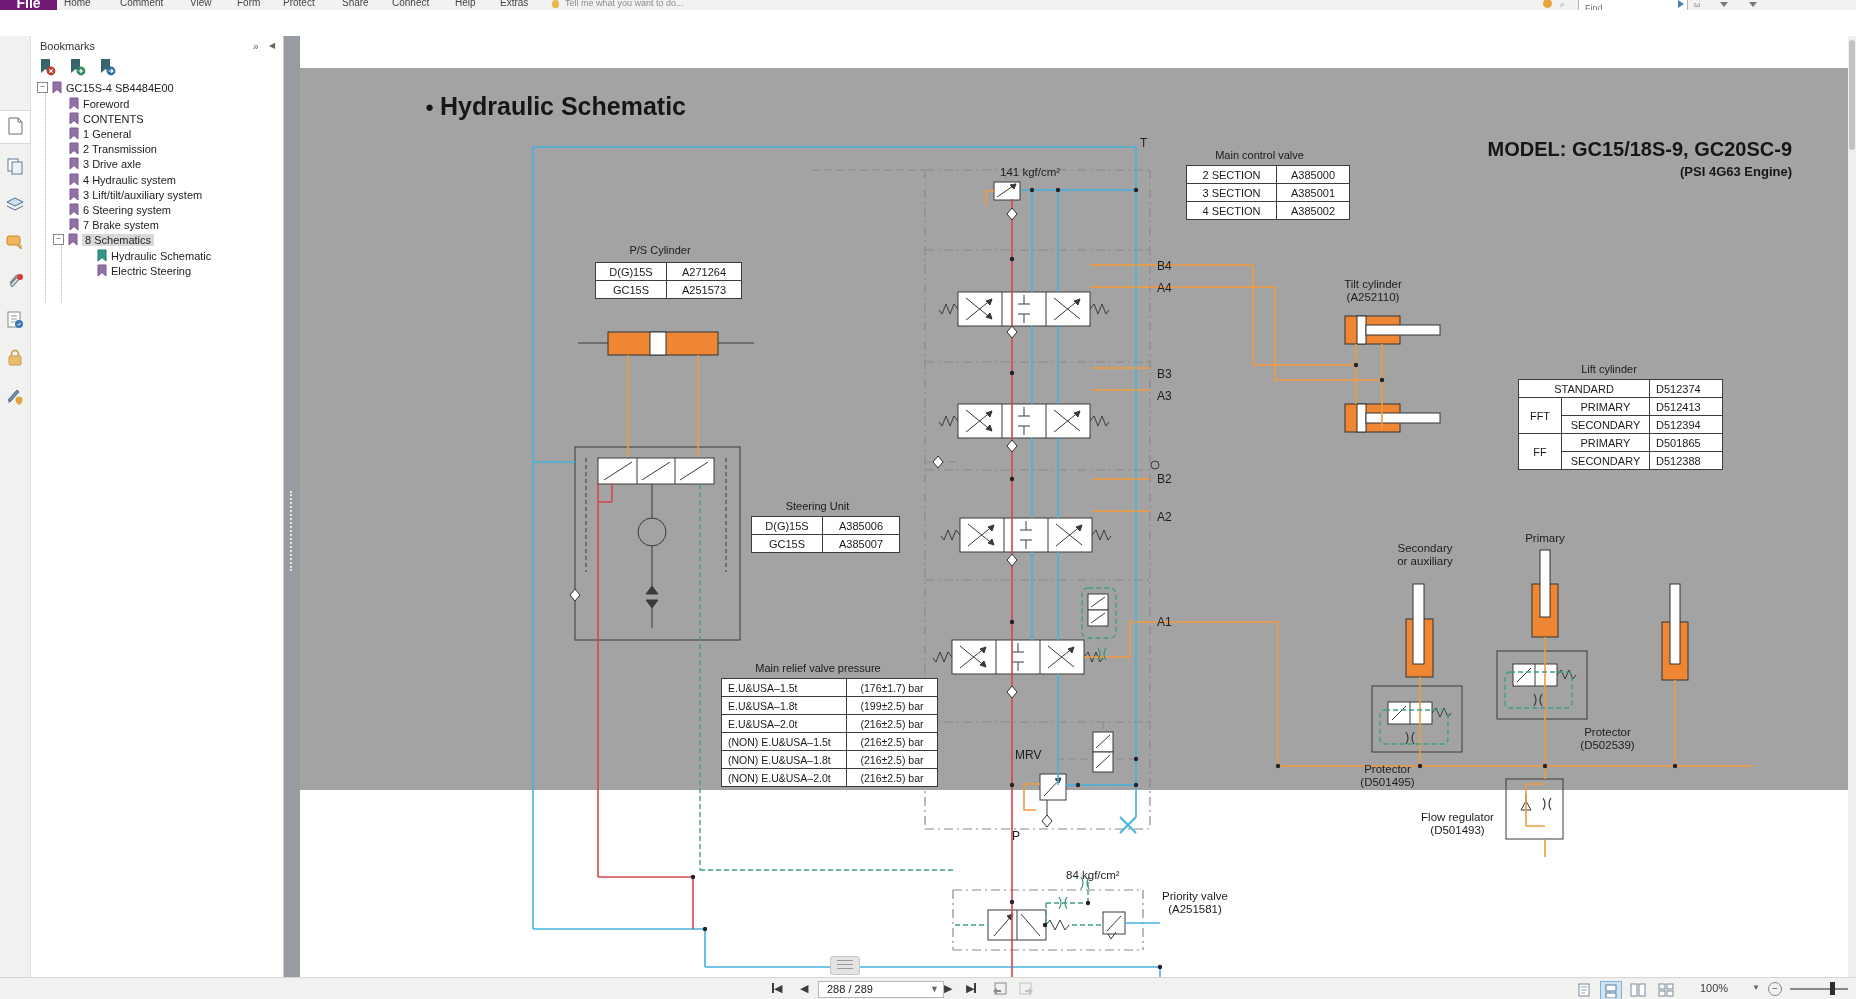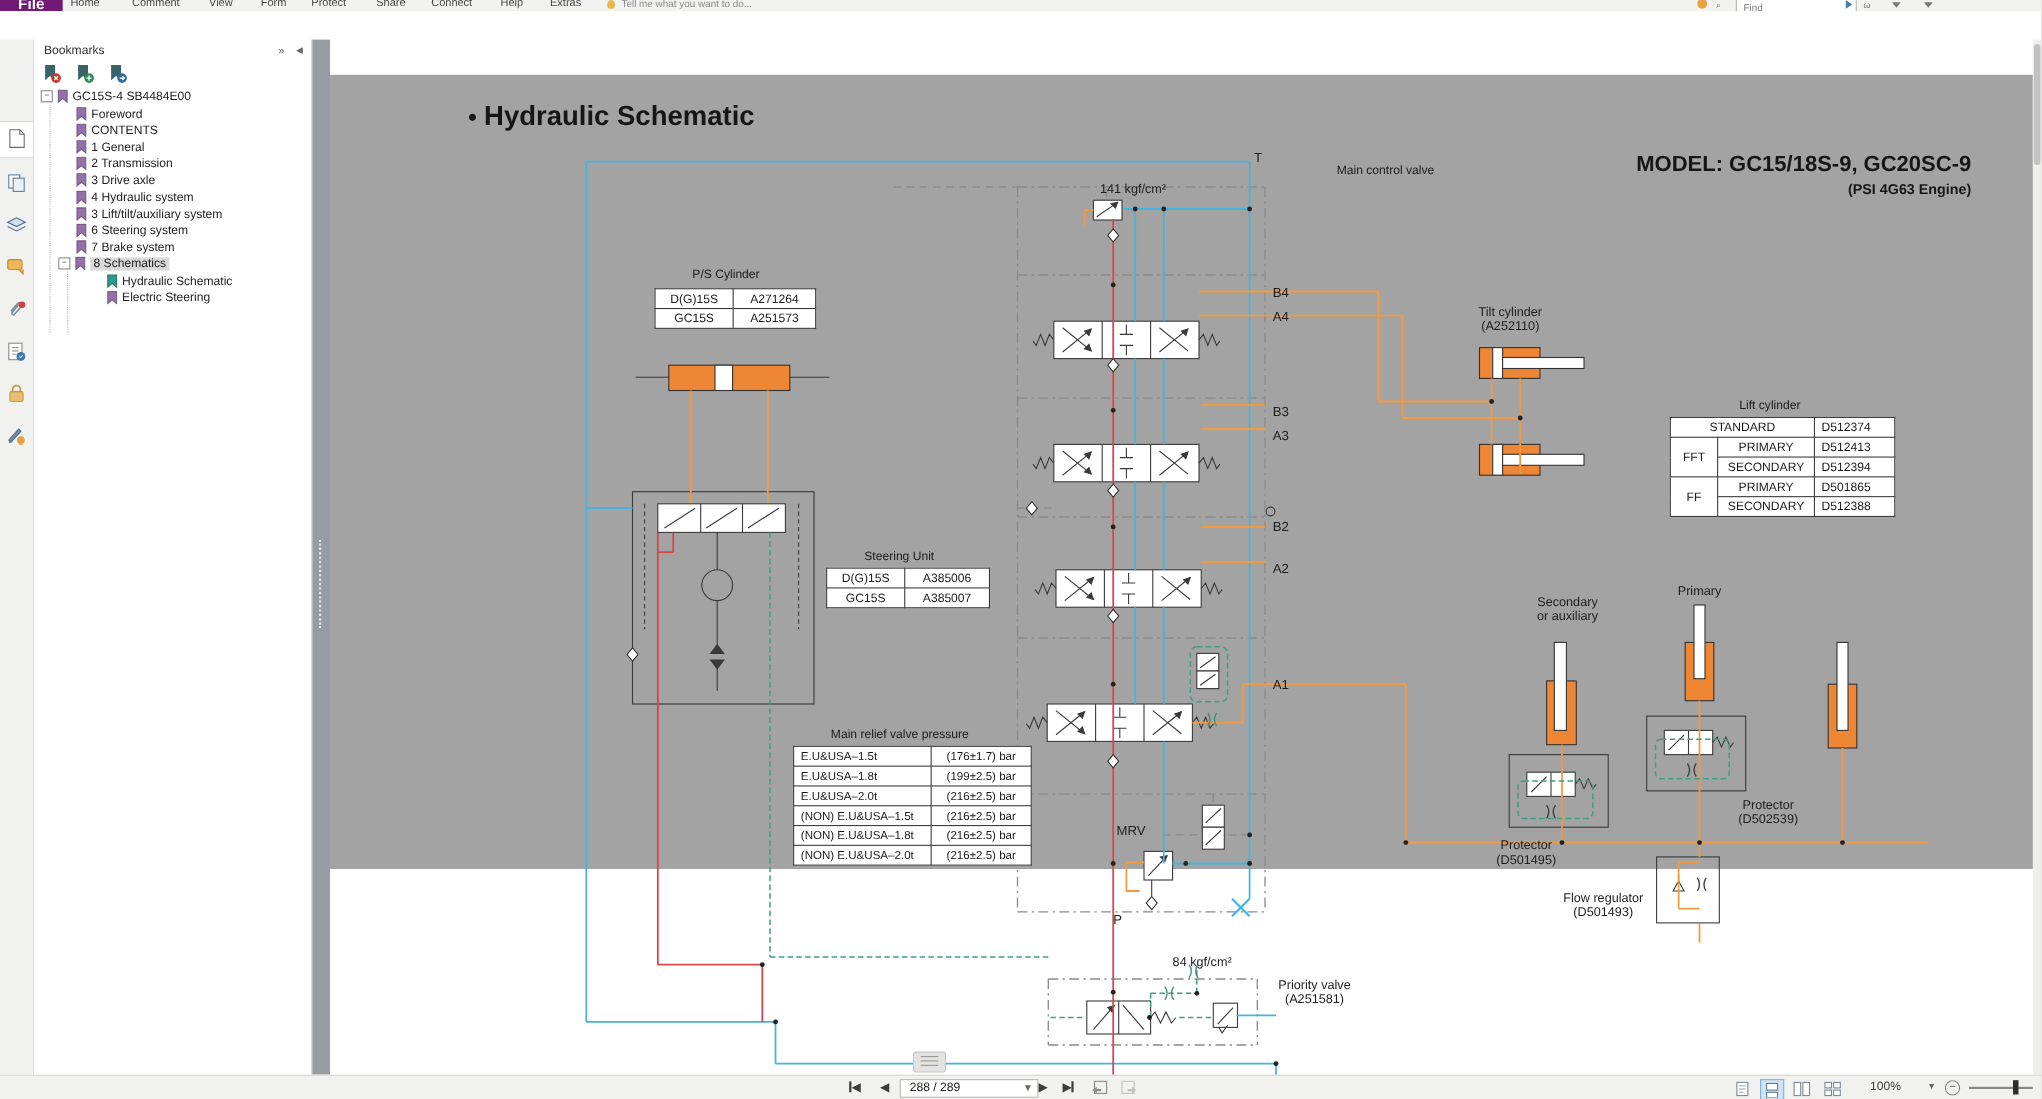--- a/index.html
+++ b/index.html
@@ -423,20 +423,36 @@
     <div class="portlabel" style="left:857px;top:299px">B3</div>
     <div class="portlabel" style="left:857px;top:321px">A3</div>
     <div class="portlabel" style="left:857px;top:404px">B2</div>
     <div class="portlabel" style="left:857px;top:442px">A2</div>
     <div class="portlabel" style="left:857px;top:547px">A1</div>
     <div class="portlabel" style="left:715px;top:680px">MRV</div>
     <div class="portlabel" style="left:712px;top:761px">P</div>
     <div class="slabel" style="left:766px;top:801px">84 kgf/cm²</div>
 
     <div class="tbl-title" style="left:886px;top:81px;width:147px">Main control valve</div>
+    <table class="schtbl" style="left:886px;top:97px">
+      <tbody>
+          <tr>
+            <td style="width:77px">2 SECTION</td>
+            <td style="width:60px">A385000</td>
+          </tr>
+      <tr>
+            <td>3 SECTION</td>
+            <td>A385001</td>
+          </tr>
+      <tr>
+            <td>4 SECTION</td>
+            <td>A385002</td>
+          </tr>
+    </tbody>
+      </table>
 
     <div class="tbl-title" style="left:295px;top:176px;width:130px">P/S Cylinder</div>
     <table class="schtbl" style="left:295px;top:194px">
       <tbody>
           <tr>
             <td style="width:58px">D(G)15S</td>
             <td style="width:62px">A271264</td>
           </tr>
       <tr>
             <td>GC15S</td>

